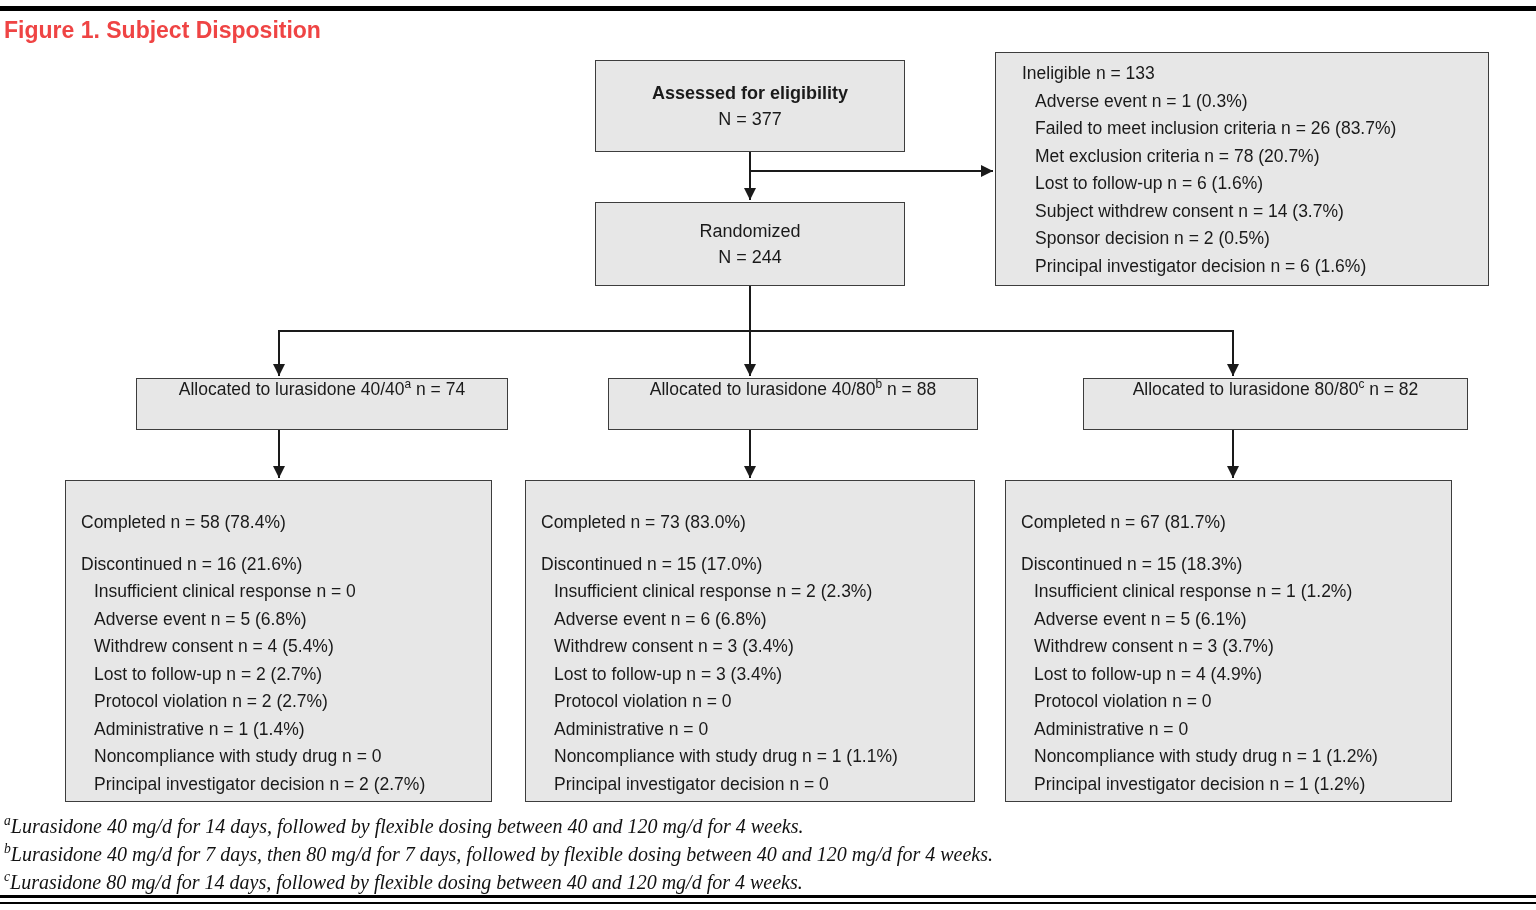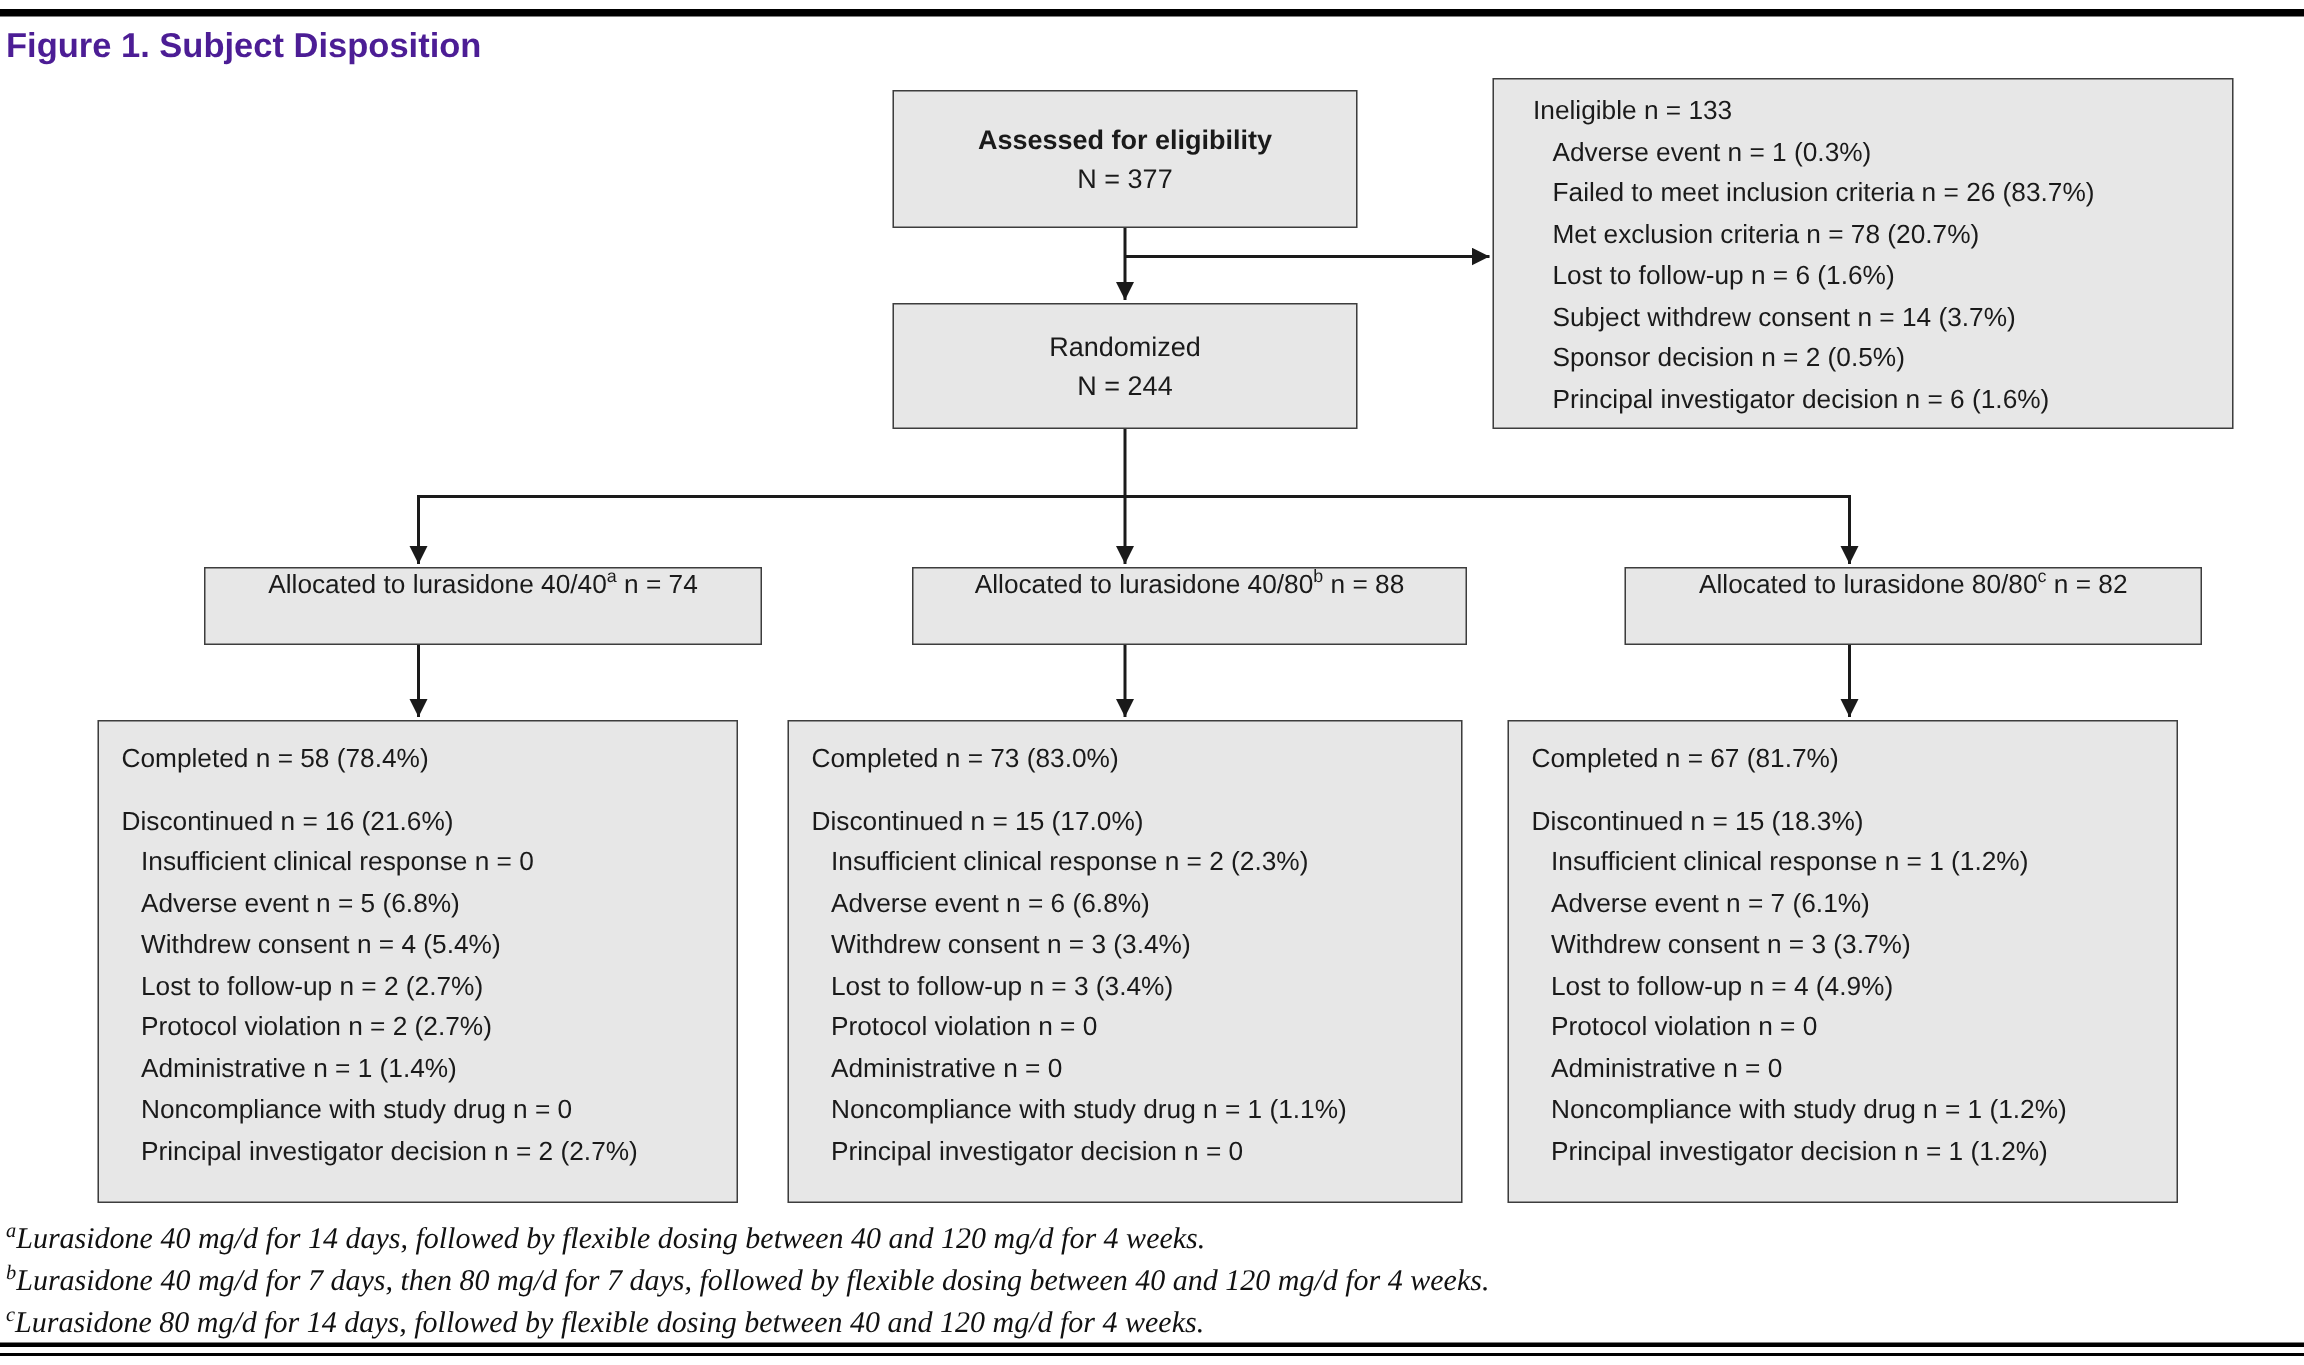--- a/index.html
+++ b/index.html
@@ -11,42 +11,42 @@
     background: #ffffff;
     font-family: "Liberation Sans", sans-serif;
     color: #1a1a1a;
     overflow: hidden;
   }
   .rule-top    { position: absolute; left: 0; top: 6px;   width: 1536px; height: 5px;   background: #000; }
   .rule-bot-1  { position: absolute; left: 0; top: 895px; width: 1536px; height: 2.5px; background: #000; }
   .rule-bot-2  { position: absolute; left: 0; top: 902px; width: 1536px; height: 1.5px; background: #000; }
   .title {
     position: absolute; left: 4px; top: 17px;
-    font-size: 23px; font-weight: bold; color: #4c1d95;
+    font-size: 23px; font-weight: bold; color: #ef4444;
   }
   svg.connectors { position: absolute; left: 0; top: 0; pointer-events: none; }
   .box {
     position: absolute;
     background: #e7e7e7;
     border: 1.5px solid #3d3d3d;
   }
   .center-box {
     display: flex; flex-direction: column;
     align-items: center; justify-content: center;
     text-align: center;
     font-size: 18px; line-height: 26px;
   }
   .bold { font-weight: bold; }
   .alloc-box {
     display: flex; align-items: flex-start; justify-content: center;
     font-size: 17.5px; white-space: nowrap; margin-left: 43px;
   }
   .list-box { font-size: 17.5px; line-height: 27.5px; }
   .ineligible { padding: 7px 6px 0 26px; }
-  .outcome    { padding: 11px 6px 0 15px; }
+  .outcome    { padding: 28px 6px 0 15px; }
   .line.indent { padding-left: 13px; }
   .gap { height: 14px; }
   sup { font-size: 68%; vertical-align: super; line-height: 0; }
   .footnotes {
     position: absolute; left: 4px; top: 812px;
     font-family: "Liberation Serif", serif;
     font-size: 20px; line-height: 28px; color: #111; font-style: italic;
   }
 </style>
 </head>
@@ -134,21 +134,21 @@
     <div class="line indent">Administrative n = 0</div>
     <div class="line indent">Noncompliance with study drug n = 1 (1.1%)</div>
     <div class="line indent">Principal investigator decision n = 0</div>
   </div>
 
   <div class="box list-box outcome" style="left:1005px;top:480px;width:447px;height:322px">
     <div class="line">Completed n = 67 (81.7%)</div>
     <div class="gap"></div>
     <div class="line">Discontinued n = 15 (18.3%)</div>
     <div class="line indent">Insufficient clinical response n = 1 (1.2%)</div>
-    <div class="line indent">Adverse event n = 7 (6.1%)</div>
+    <div class="line indent">Adverse event n = 5 (6.1%)</div>
     <div class="line indent">Withdrew consent n = 3 (3.7%)</div>
     <div class="line indent">Lost to follow-up n = 4 (4.9%)</div>
     <div class="line indent">Protocol violation n = 0</div>
     <div class="line indent">Administrative n = 0</div>
     <div class="line indent">Noncompliance with study drug n = 1 (1.2%)</div>
     <div class="line indent">Principal investigator decision n = 1 (1.2%)</div>
   </div>
 
   <div class="footnotes">
     <div><sup>a</sup><span>Lurasidone 40 mg/d for 14 days, followed by flexible dosing between 40 and 120 mg/d for 4 weeks.</span></div>

